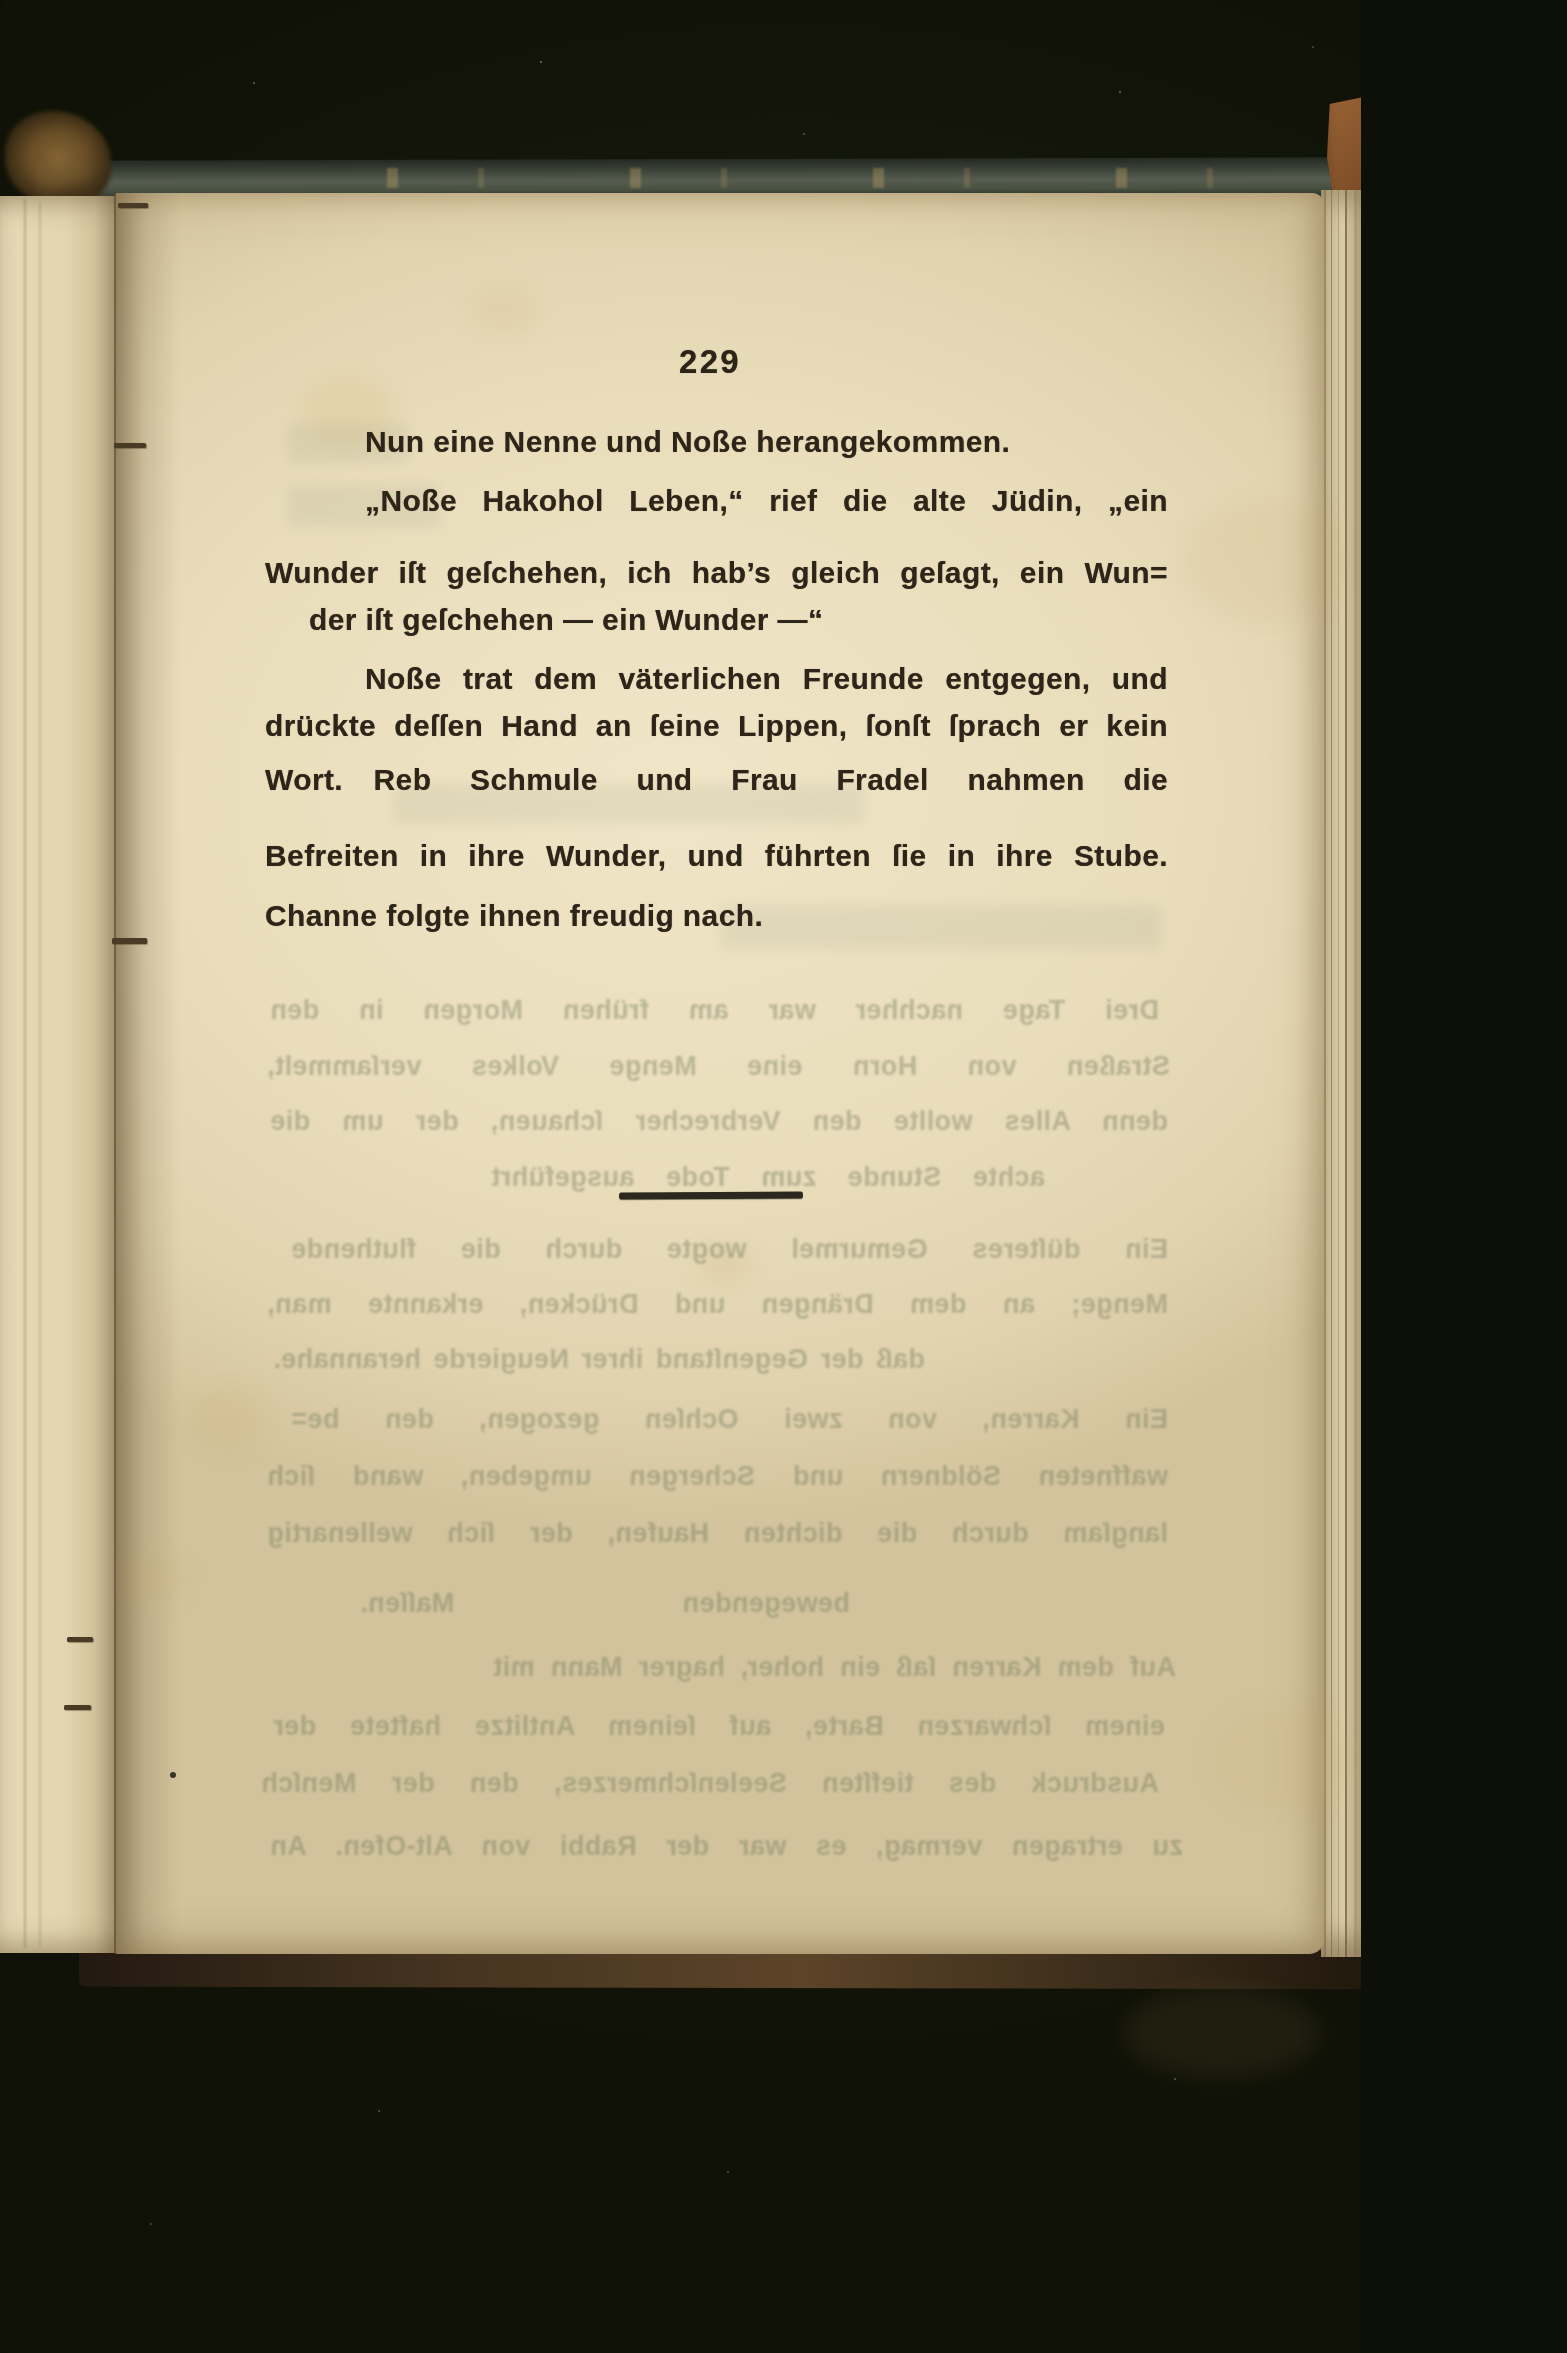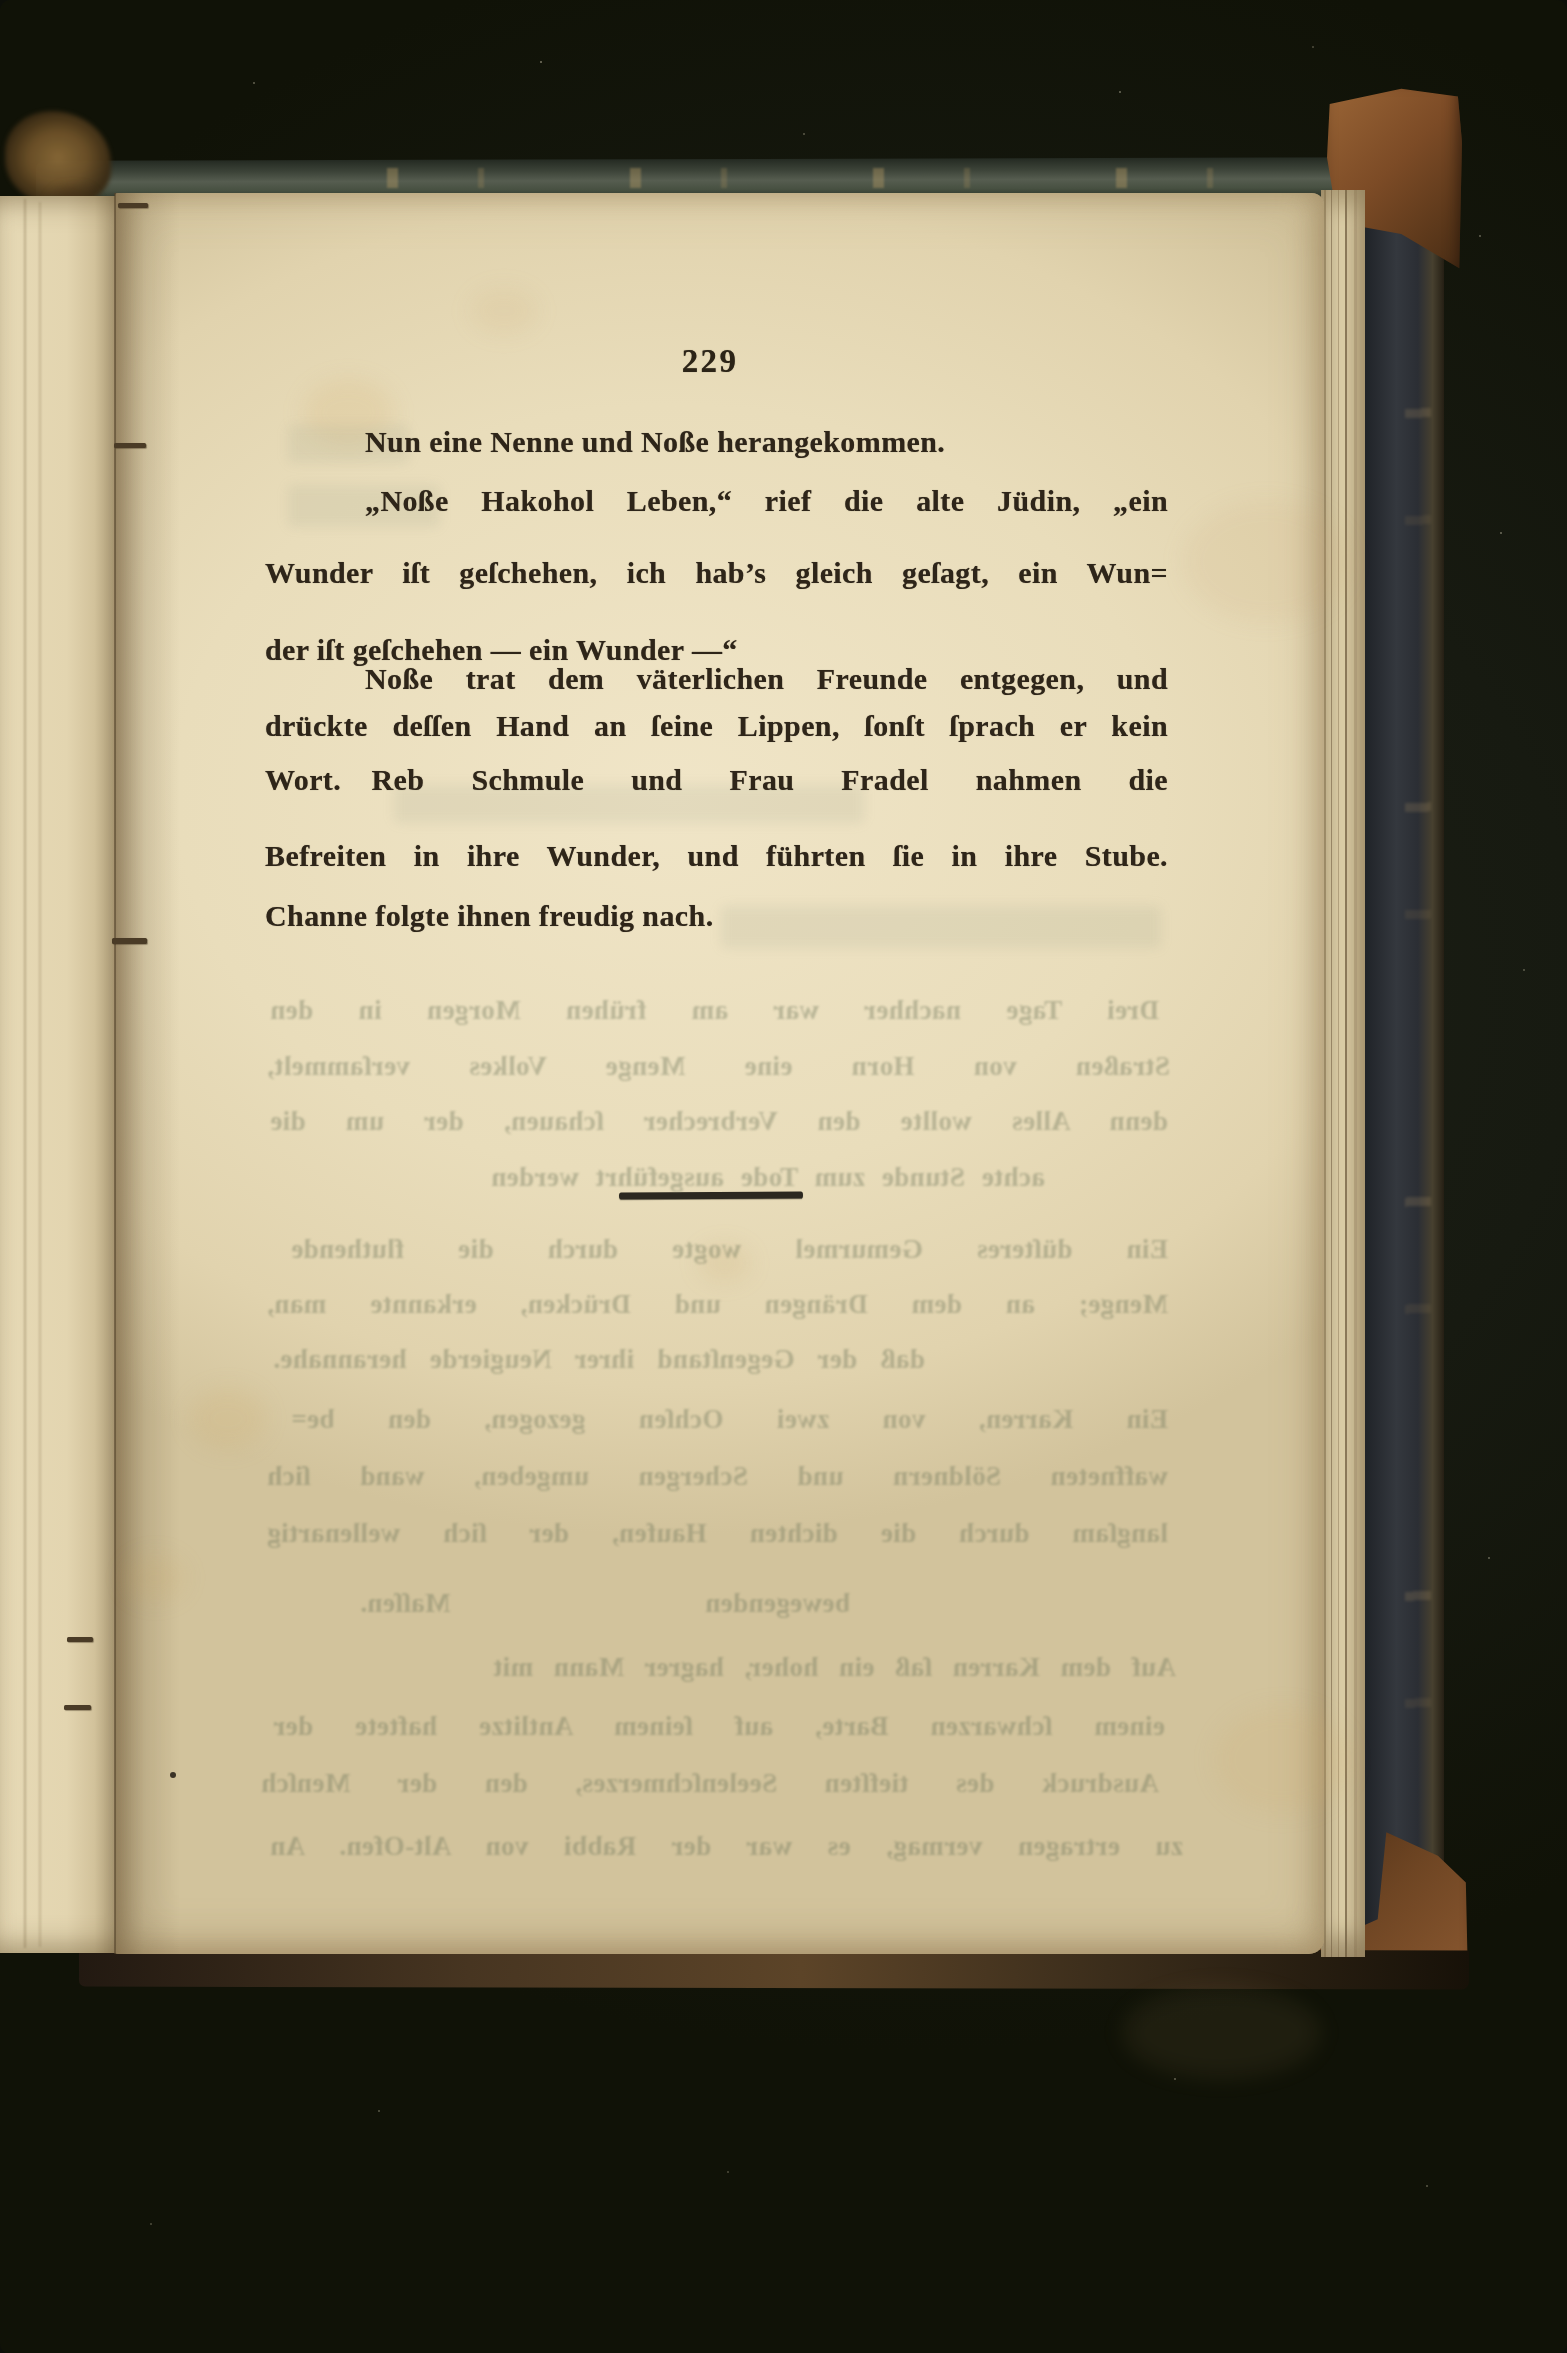--- a/index.html
+++ b/index.html
@@ -1,18 +1,18 @@
 <!DOCTYPE html>
 <html style="font-size:12px"><head>
 <meta charset="utf-8">
 <style>
   html,body{margin:0;padding:0;background:#0d0f09;}
-  .scene{position:relative;width:1567px;height:2354px;overflow:hidden;
+  .scene{position:relative;width:1361px;height:2354px;overflow:hidden;
          background:radial-gradient(1214px 1062px at 58% 42%, #1d2117 0%, #171a11 55%, #101207 100%);
-         font-family:Liberation Serif, serif;border-radius:11px;}
+         font-family:Liberation Sans, sans-serif;border-radius:11px;}
   .abs{position:absolute;}
 
   
   .speck{position:absolute;width:2.3px;height:2.3px;border-radius:50%;background:rgba(225,218,190,.55);
     box-shadow: 253px 82px 0 rgba(225,218,190,.4), 540px 61px 0 rgba(225,218,190,.5),
       803px 133px 0 rgba(225,218,190,.35), 1119px 91px 0 rgba(225,218,190,.45),
       1312px 46px 0 rgba(225,218,190,.3), 1479px 235px 0 rgba(225,218,190,.4),
       1500px 532px 0 rgba(225,218,190,.45), 1523px 969px 0 rgba(225,218,190,.35),
       1488px 1557px 0 rgba(225,218,190,.4), 378px 2110px 0 rgba(225,218,190,.35),
       727px 2171px 0 rgba(225,218,190,.3), 1174px 2078px 0 rgba(225,218,190,.4),
@@ -138,21 +138,21 @@
       <div class="smudge" style="left: 288px; top: 485px; width: 152px; height: 42px;"></div>
       <div class="smudge" style="left: 394px; top: 785px; width: 470px; height: 38px;"></div>
       <div class="smudge" style="left: 721px; top: 906px; width: 440px; height: 42px;"></div>
     </div>
 
   <div class="abs pagenum">229</div>
   <div id="text-lines">
       <div class="tline ind" style="top: 420px;">Nun eine Nenne und Noße herangekommen.</div>
       <div class="tline just ind" style="top: 479px;">„Noße Hakohol Leben,“ rief die alte Jüdin, „ein</div>
       <div class="tline just" style="top: 539px; margin-top: 12px;">Wunder iſt geſchehen, ich hab’s gleich geſagt, ein Wun=</div>
-      <div class="tline" style="top: 628px;">der iſt geſchehen — ein Wunder —“</div>
+      <div class="tline" style="top: 598px; margin-left: 44px;">der iſt geſchehen — ein Wunder —“</div>
       <div class="tline just ind" style="top: 657px;">Noße trat dem väterlichen Freunde entgegen, und</div>
       <div class="tline just" style="top: 704px;">drückte deſſen Hand an ſeine Lippen, ſonſt ſprach er kein</div>
       <div class="tline just" style="top: 749px; margin-top: 9px;">Wort. Reb Schmule und Frau Fradel nahmen die</div>
       <div class="tline just" style="top: 834px;">Befreiten in ihre Wunder, und führten ſie in ihre Stube.</div>
       <div class="tline" style="top: 894px;">Channe folgte ihnen freudig nach.</div>
     </div>
   <div class="abs divider"></div>
   <div id="bleed-lines">
       <div class="bline" style="top: 991px; left: 270px; width: 889px;">Drei Tage nachher war am frühen Morgen in den</div>
       <div class="bline" style="top: 1047px; left: 267px; width: 903px;">Straßen von Horn eine Menge Volkes verſammelt,</div>

